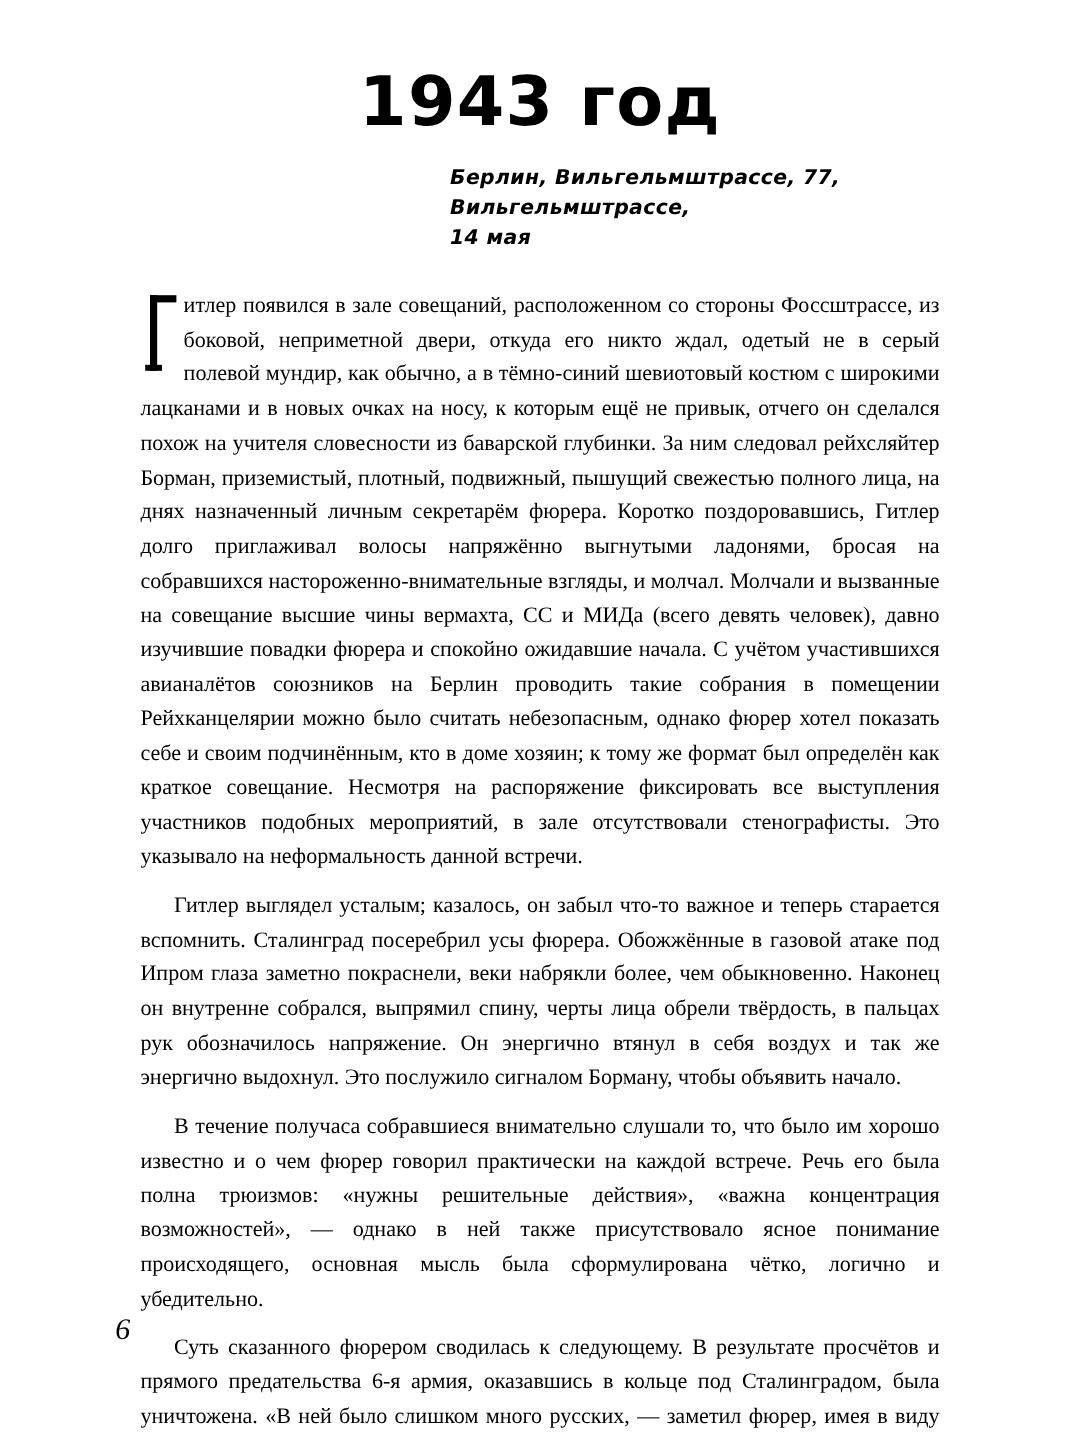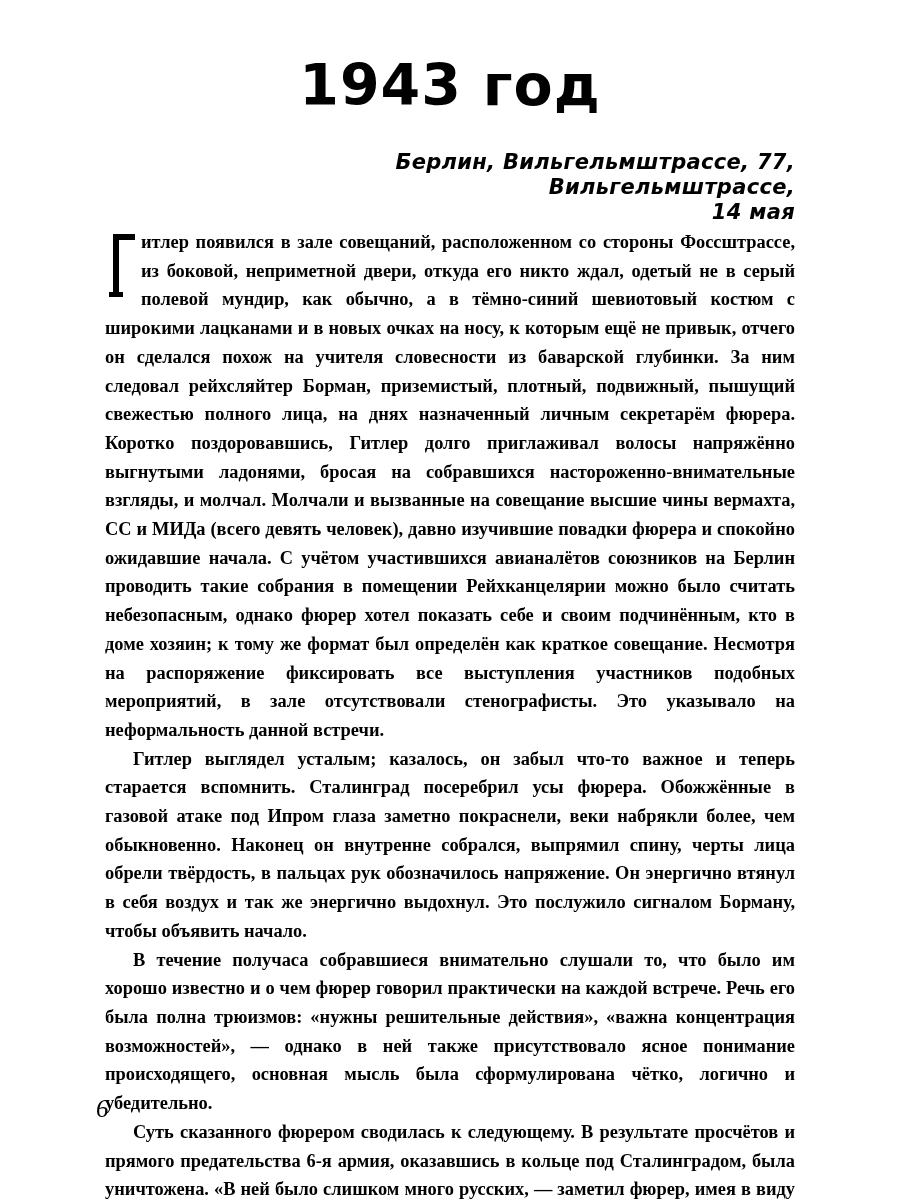--- a/index.html
+++ b/index.html
@@ -40,49 +40,47 @@
     letter-spacing: 1px;
     line-height: 1.1;
     white-space: pre;
     margin-top: 42px;
   }
 
   
   .dateline {
     position: absolute;
     right: 105px;
-    top: 150px;
+    top: 136px;
     width: 420px;
-    text-align: right;
     font-family: "DejaVu Sans", "Liberation Sans", sans-serif;
     font-style: italic;
     font-weight: 700;
-    font-size: 21px;
+    font-size: 17px;
     line-height: 25px;
     letter-spacing: 0.3px;
   }
   .dateline div { white-space: pre; }
 
   
   .body-text {
     position: absolute;
     left: 105px;
     top: 228px;
     width: 690px;
     font-size: 18.4px;
     line-height: 28.7px;
     text-align: justify;
     text-justify: inter-word;
     hyphens: manual;
   }
 
   .body-text p {
-    margin: 0;
+    margin: 12px;
     text-indent: 28px;
-    font-weight: bold;
   }
   .body-text p.first {
     text-indent: 0;
   }
 
   
   .dropcap {
     float: left;
     position: relative;
     width: 30px;

